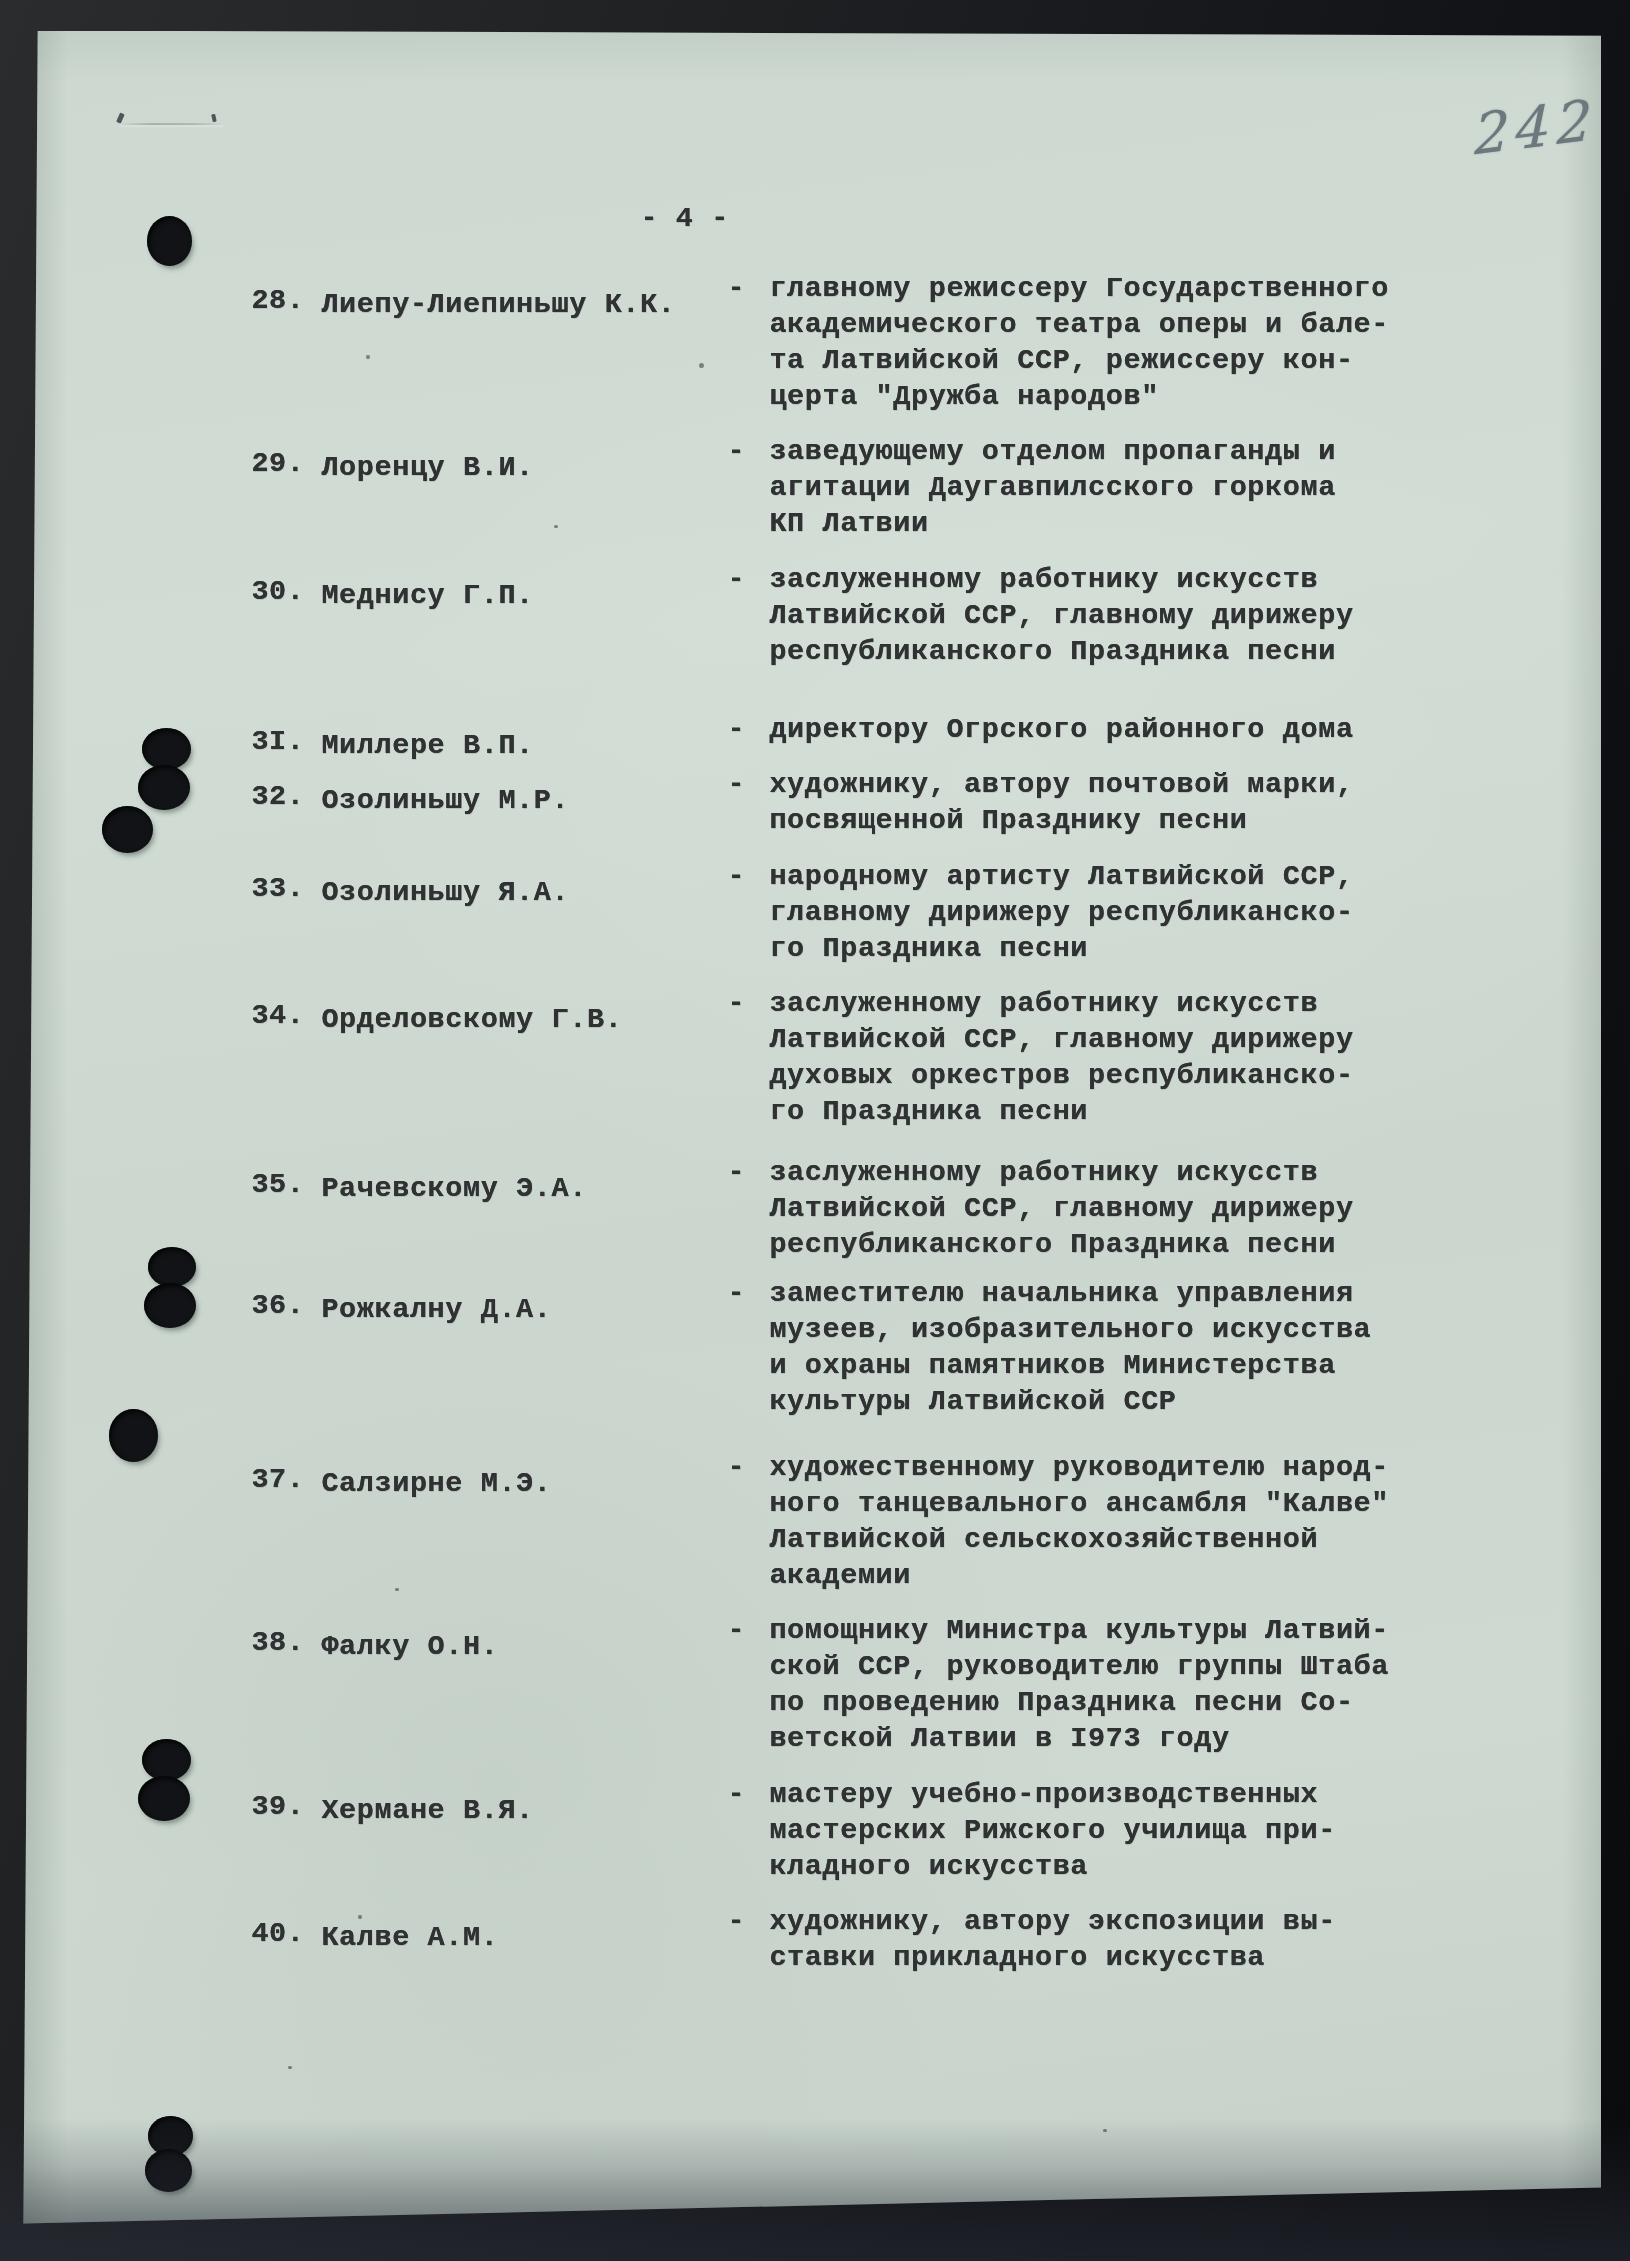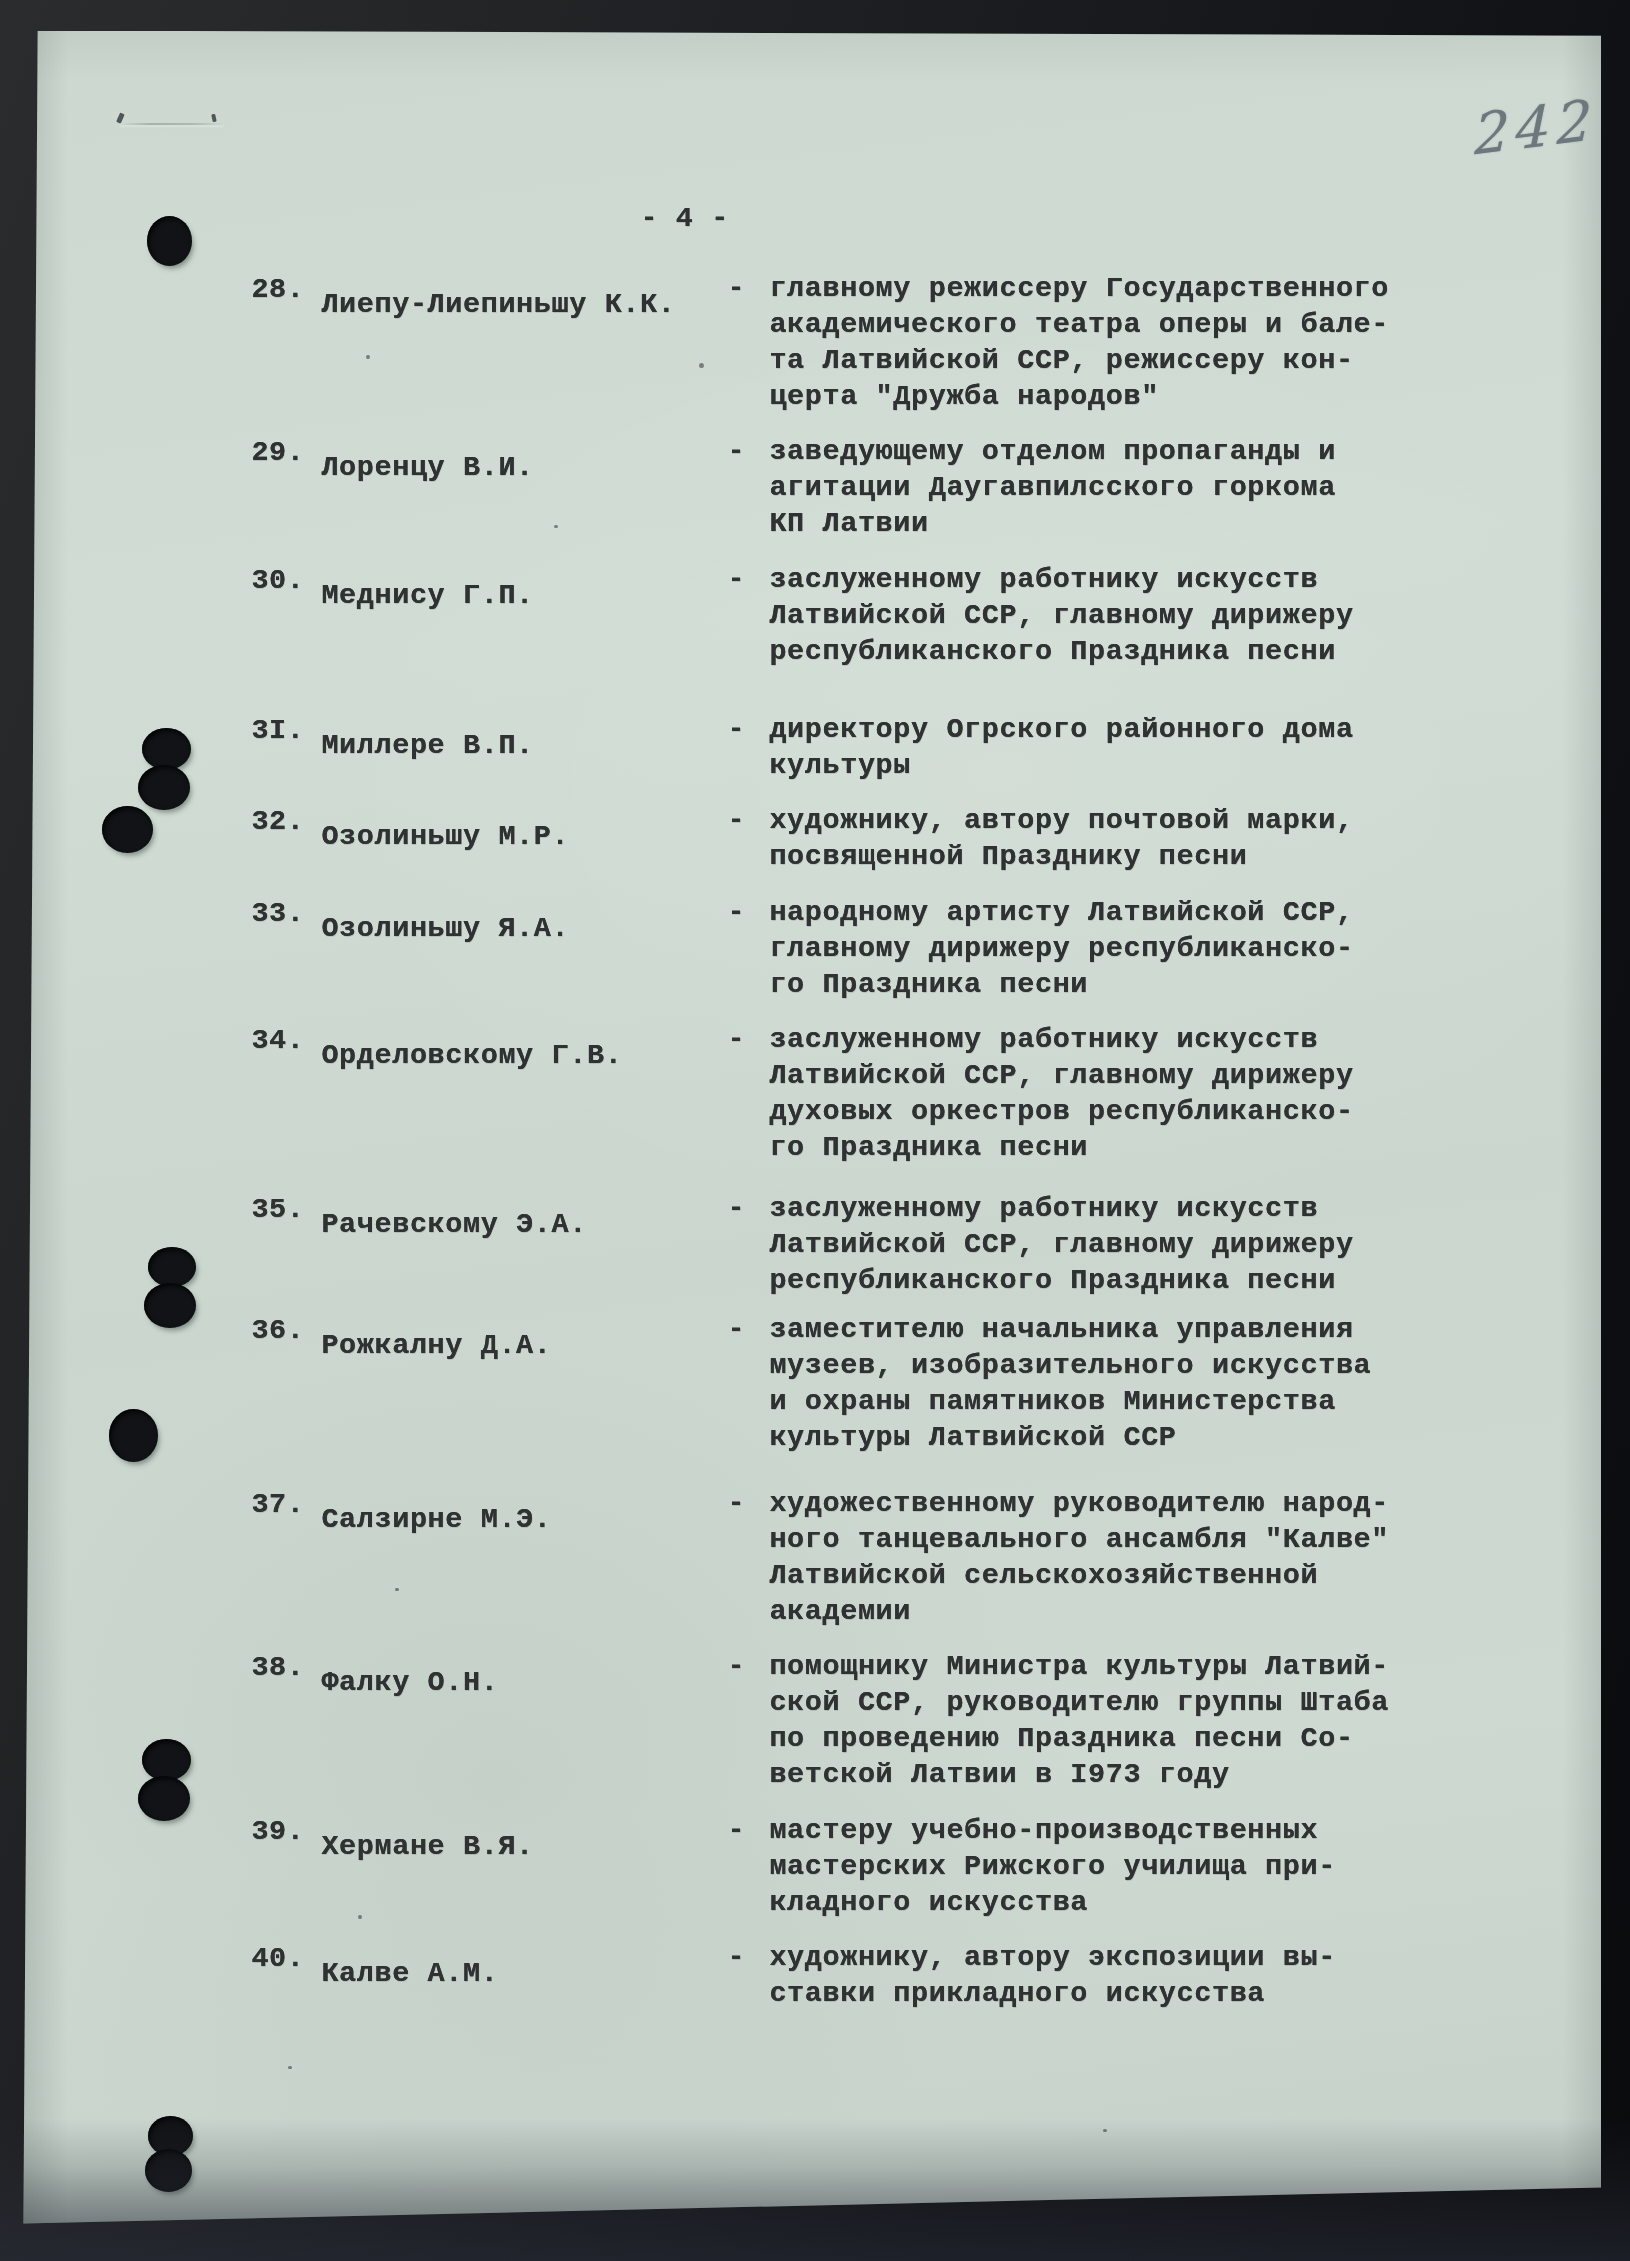--- a/index.html
+++ b/index.html
@@ -45,21 +45,21 @@
     text-shadow:0 0 1.6px rgba(109,119,126,.55);
   }
   .entries{position:absolute;left:0;top:240px;width:1578px;}
   .entry{position:relative;margin-bottom:19.5px;}
   .entry:nth-child(3){margin-bottom:42px;}
   .entry:nth-child(5){}
   .entry:nth-child(6){margin-bottom:19px;}
   .entry:nth-child(7){margin-bottom:25px;}
   .entry:nth-child(8){margin-bottom:13px;}
   .entry:nth-child(9){margin-bottom:30px;}
-  .num{position:absolute;left:228px;top:1px;white-space:pre;font-family:Liberation Mono, monospace;}
+  .num{position:absolute;left:228px;top:12px;white-space:pre;font-family:Liberation Mono, monospace;}
   .name{position:absolute;left:298px;top:16px;white-space:pre;}
   .dash{position:absolute;left:704px;top:0;white-space:pre;}
   .desc{margin-left:746px;width:668px;}
   .desc-line{height:36px;white-space:pre;}
   .hole{
     position:absolute;background:#111316;border-radius:50%;
     box-shadow:inset 1.9px 2.6px 5.2px rgba(0,0,0,.85),2.6px 3.9px 5.8px -1.3px rgba(58,72,64,.5);
   }
   .speck{position:absolute;border-radius:50%;background:#41464a;opacity:.62;}
   .crease-line{
@@ -136,21 +136,20 @@
           <div class="desc-line">республиканского Праздника песни</div>
         </div>
   </div>
 
   <div class="entry">
     <span class="num">3I.</span>
     <span class="name">Миллере В.П.</span>
     <span class="dash">-</span>
     <div class="desc">
           <div class="desc-line">директору Огрского районного дома</div>
-          <div class="desc-line">культуры</div>
         </div>
   </div>
 
   <div class="entry">
     <span class="num">32.</span>
     <span class="name">Озолиньшу М.Р.</span>
     <span class="dash">-</span>
     <div class="desc">
           <div class="desc-line">художнику, автору почтовой марки,</div>
           <div class="desc-line">посвященной Празднику песни</div>

